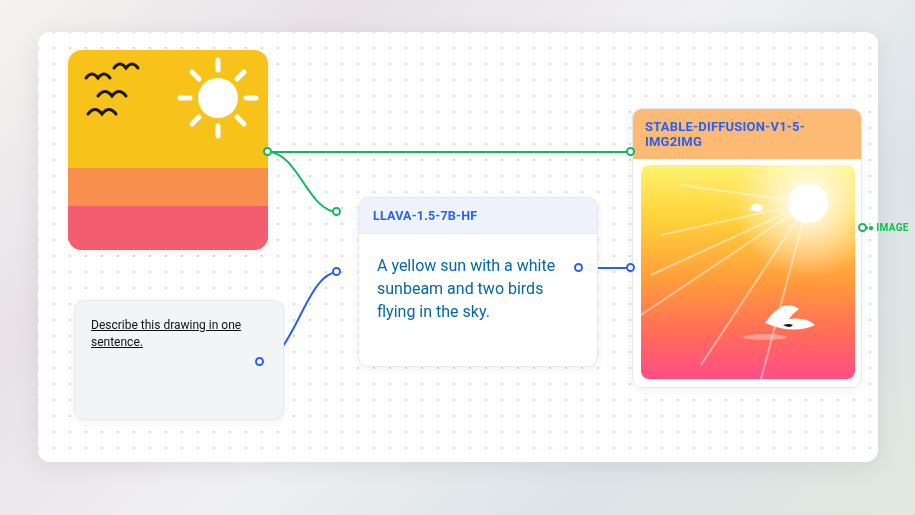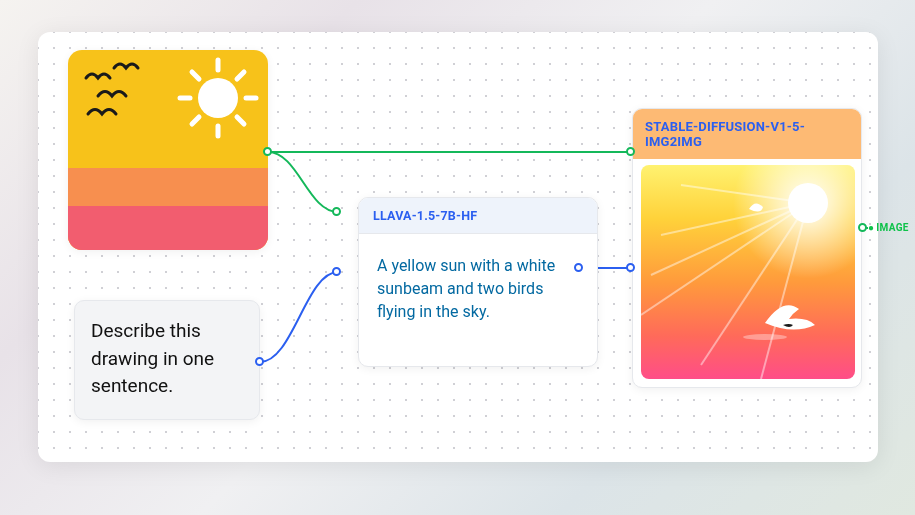--- a/index.html
+++ b/index.html
@@ -36,27 +36,28 @@
     top: 18px;
     width: 200px;
     height: 200px;
     border-radius: 14px;
     overflow: hidden;
     border: none;
   }
   .prompt-node {
     left: 36px;
     top: 268px;
-    width: 186px;
+    width: 210px;
     height: 120px;
     background: #f3f4f6;
     padding: 16px 16px;
-    font-size: 19px;
+    font-size: 12px;
     line-height: 1.45;
     color: #111;
+    text-decoration: underline;
   }
   .llava-node {
     left: 300px;
     top: 165px;
     width: 240px;
     min-height: 170px;
     padding: 0;
     overflow: hidden;
     margin-left: 20px;
   }

